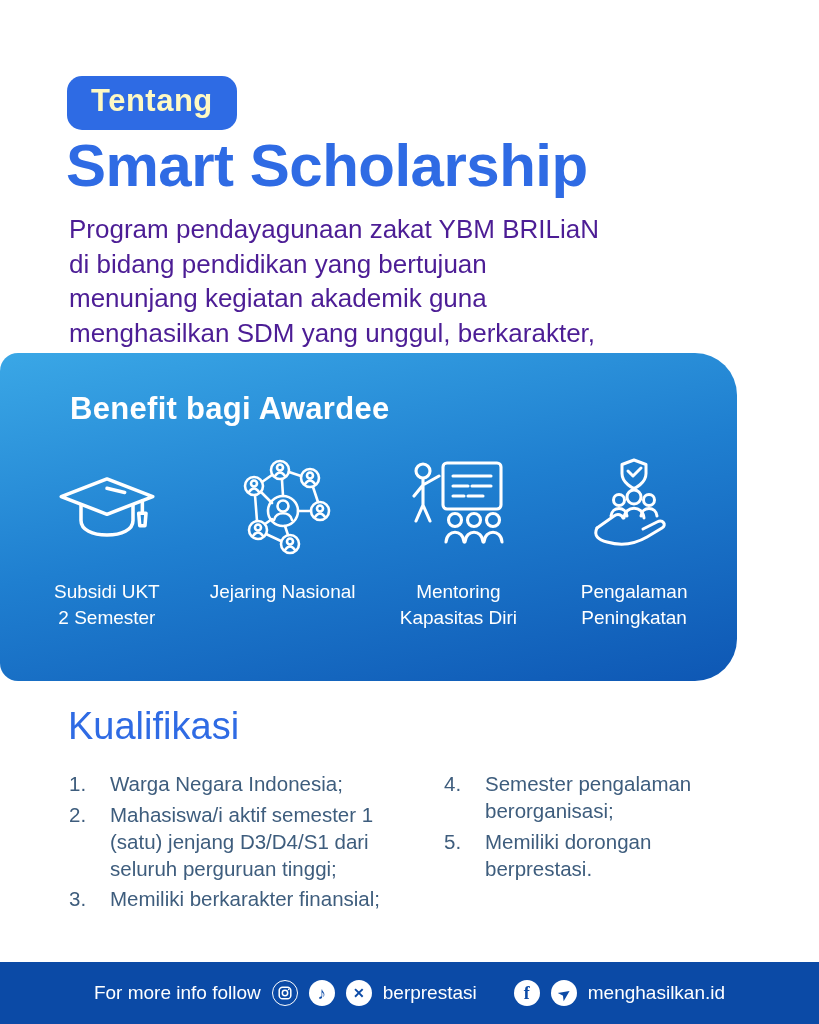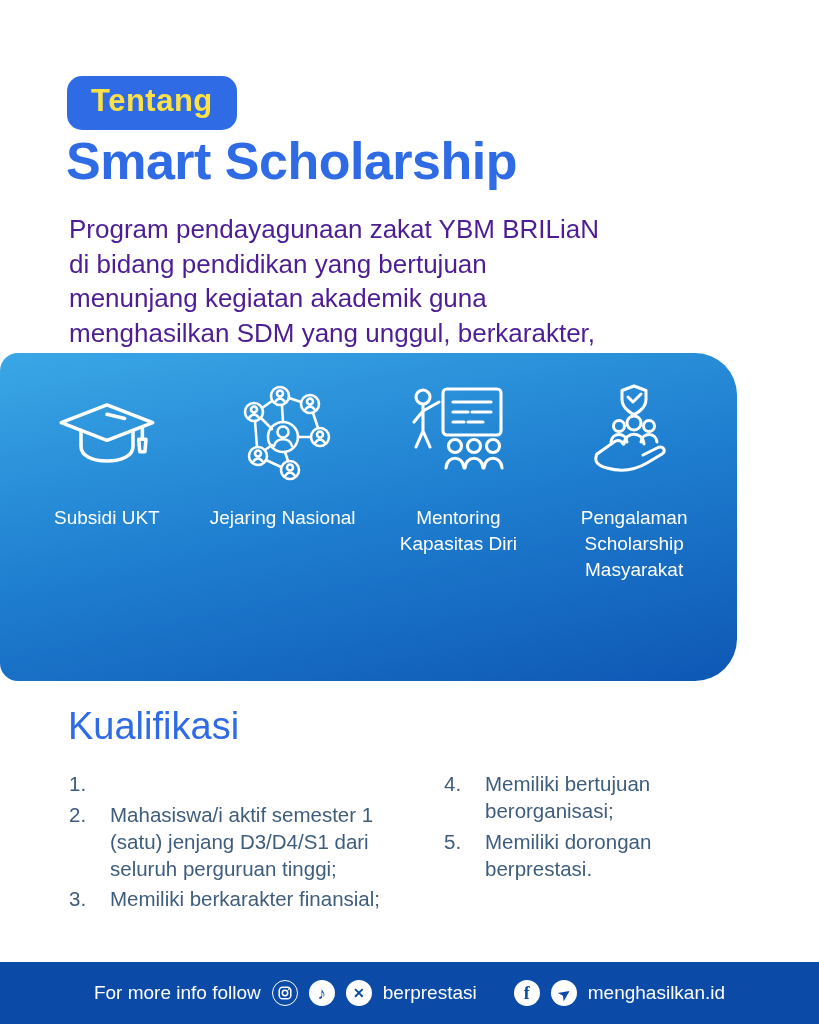--- a/index.html
+++ b/index.html
@@ -5,28 +5,28 @@
   * { margin:0; padding:0; box-sizing:border-box; }
   html,body { background:#e8e8e8; }
   .page {
     position:relative; width:819px; height:1024px; margin:0 auto;
     background:#ffffff; overflow:hidden;
     font-family:"Liberation Sans", sans-serif;
   }
   
   .badge {
     position:absolute; left:67px; top:76px;
-    background:#2e6be4; color:#fde047;
+    background:#2e6be4; color:#fef9c3;
     font-size:31px; font-weight:bold;
     padding:7px 24px 11px 24px; border-radius:15px;
     letter-spacing:0.5px;
   }
   .title {
     position:absolute; left:66px; top:131px;
-    color:#2f6be4; font-size:52px; font-weight:bold; letter-spacing:-0.5px;
+    color:#2f6be4; font-size:60px; font-weight:bold; letter-spacing:-0.5px;
   }
   .desc {
     position:absolute; left:69px; top:212px; width:545px;
     color:#4c1d95; font-size:26px; line-height:1.33;
   }
   
   .card {
     position:absolute; left:0; top:353px; width:737px; height:328px;
     background:linear-gradient(168deg,#3aa7e6 0%,#1f7fd0 48%,#0e57b4 100%);
     border-radius:18px 42px 42px 18px;
@@ -75,34 +75,36 @@
 </head>
 <body>
 
 <div class="page">
 
   <div class="badge">Tentang</div>
   <h1 class="title">Smart Scholarship</h1>
   <p class="desc">Program pendayagunaan zakat YBM BRILiaN di bidang pendidikan yang bertujuan menunjang kegiatan akademik guna menghasilkan SDM yang unggul, berkarakter, berkompetensi dan berdaya saing.</p>
 
   <section class="card">
+    <h2>Benefit bagi Awardee</h2>
     <div class="benefits">
 
       <div class="benefit">
         <div class="bicon">
           <svg width="104" height="88" viewBox="0 0 100 84" fill="none" stroke="#fff" stroke-width="3.4" stroke-linecap="round" stroke-linejoin="round">
             <polygon points="6,32 50,15 94,32 50,49"></polygon>
             <path d="M25 40 v15 c0 9 11 14 25 14 s25 -5 25 -14 v-15"></path>
             <path d="M50 24 l17 4"></path>
             <path d="M84 36 v12"></path>
             <path d="M80.5 48 h7 l-1 12 h-5 z"></path>
           </svg>
         </div>
         <div class="blabel">
           <span>Subsidi UKT</span>
+          <span>2 Semester</span>
         </div>
       </div>
 
       <div class="benefit">
         <div class="bicon">
           <svg width="100" height="100" viewBox="0 0 100 100" fill="none" stroke="#fff" stroke-width="2.6" stroke-linecap="round" stroke-linejoin="round">
             <path d="M29 25 L39 18 M56 15 L68 19 M80 30 L85 45 M78 54 L65 54 M49 23 L50 39 M28 35 L39 46 M22 38 L24 64 M32 67 L39 62 M33 77 L48 84 M55 78 L52 69"></path>
             <circle cx="50" cy="54" r="15"></circle>
             <circle cx="50" cy="49" r="5.5"></circle>
             <path d="M41 63 c2 -9 16 -9 18 0"></path>
@@ -162,48 +164,48 @@
             <circle cx="65" cy="43" r="5.5"></circle>
               <path d="M57 59 c1 -10 15 -10 16 0"></path>
             <circle cx="50" cy="40" r="7"></circle>
               <path d="M40 61 c1 -13 19 -13 20 0"></path>
             <path d="M13 71 l17 -12 c4 -3 8 -1 9 2"></path>
             <path d="M13 71 c-4 8 2 12 10 14 c14 4 28 2 40 -5 l15 -9 c5 -3 1 -9 -5 -6 l-14 7"></path>
           </svg>
         </div>
         <div class="blabel">
           <span>Pengalaman</span>
-          <span>Scholarship</span>
-          <span>Masyarakat</span>
+          <span>Peningkatan</span>
         </div>
       </div>
 
     </div>
   </section>
 
   <h2 class="kual-title">Kualifikasi</h2>
 
   <div class="lists">
     <ol class="qlist left">
       <li>
         <span class="num">1.</span>
+        <span class="txt">Warga Negara Indonesia;</span>
       </li>
       <li>
         <span class="num">2.</span>
         <span class="txt">Mahasiswa/i aktif semester 1 (satu) jenjang D3/D4/S1 dari seluruh perguruan tinggi;</span>
       </li>
       <li>
         <span class="num">3.</span>
         <span class="txt">Memiliki berkarakter finansial;</span>
       </li>
     </ol>
     <ol class="qlist right">
       <li>
         <span class="num">4.</span>
-        <span class="txt">Memiliki bertujuan berorganisasi;</span>
+        <span class="txt">Semester pengalaman berorganisasi;</span>
       </li>
       <li>
         <span class="num">5.</span>
         <span class="txt">Memiliki dorongan berprestasi.</span>
       </li>
     </ol>
   </div>
 
   <footer class="footer">
     <span>For more info follow</span>

